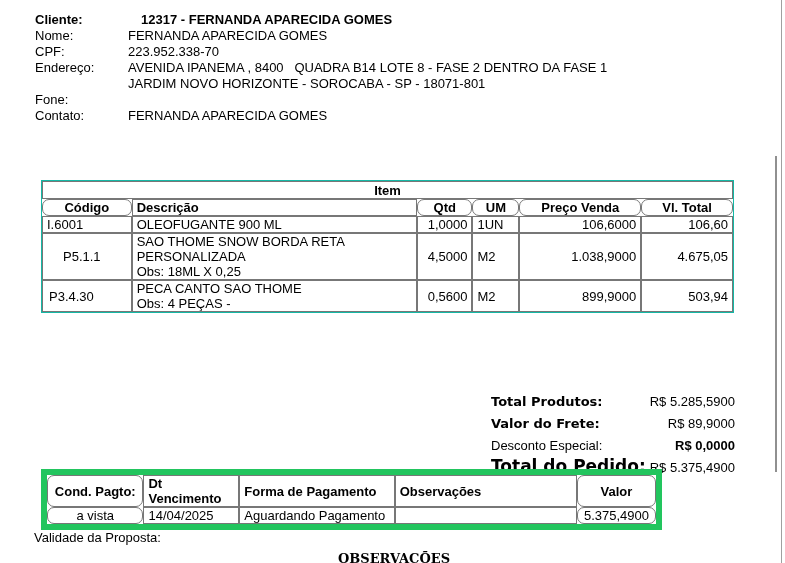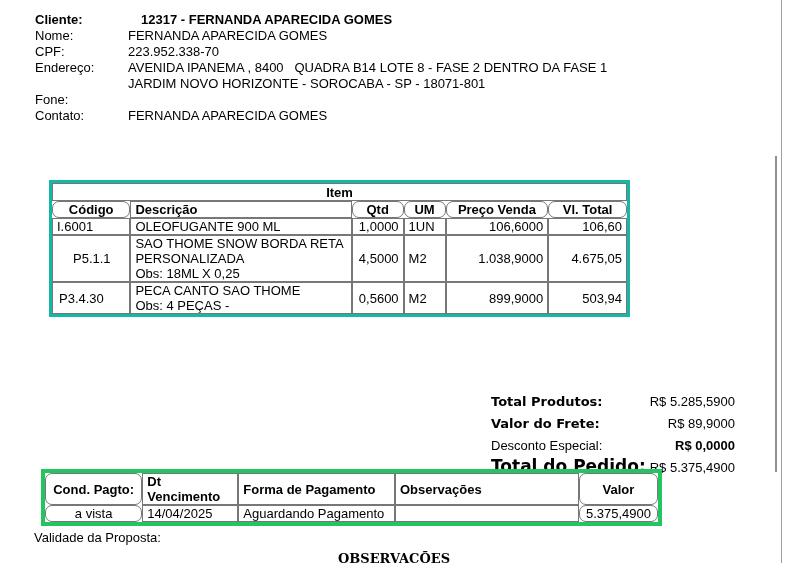--- a/index.html
+++ b/index.html
@@ -8,38 +8,38 @@
     background:#ffffff; color:#000;
     font-family:"Liberation Sans", sans-serif; font-size:13px;
   }
   .client { position:absolute; left:35px; top:12px; }
   .client .row { display:flex; height:16px; line-height:16px; }
   .client .lbl { width:93px; }
   .client .val { }
   .client .row.bold { font-weight:bold;gap:13px; }
 
   table { border-collapse:separate; border-spacing:0; }
-  .items { position:absolute; left:49px; top:180px; width:581px;
-    border:3px solid #14b8a6; }
+  .items { position:absolute; left:41px; top:180px; width:693px;
+    border:1px solid #14b8a6; }
   .items td, .items th { border:1px solid #777; padding:0 4px; font-size:13px; line-height:15px; }
   .items th { font-weight:bold; }
   .items .title-row th { text-align:center; height:16px; }
   .c { text-align:center;border-radius:7px; }
   .r { text-align:right; }
   .l { text-align:left; }
 
   .totals { position:absolute; left:491px; top:347px; width:244px; }
   .totals .trow { display:flex; justify-content:space-between; align-items:baseline; }
   .totals .t1 { height:22px; }
   .totals .blk { font-family:"DejaVu Sans", sans-serif; font-weight:900; font-size:13px; }
   .totals .norm { font-size:13px; }
   .totals .big { font-family:"DejaVu Sans", sans-serif; font-weight:900; font-size:17px; }
   .totals .amt { font-size:13px;margin-top:47px; }
 
-  .pay { position:absolute; left:41px; top:469px; width:621px; border:4px solid #22c55e; }
+  .pay { position:absolute; left:41px; top:469px; width:621px; border:6px solid #22c55e; }
   .pay td, .pay th { border:1px solid #777; padding:0 4px; font-size:13px; line-height:15px; height:15px; }
 
   .validade { position:absolute; left:34px; top:530px; }
   .obs-title { position:absolute; left:338px; top:551px; font-family:"DejaVu Serif", serif; font-weight:bold; font-size:13px; }
 
   .vline { position:absolute; left:781px; top:0; width:1px; height:563px; background:#a0a0a0; }
   .thumb { position:absolute; left:775px; top:156px; width:2px; height:316px; background:#909090; }
 </style>
 </head>
 <body>

